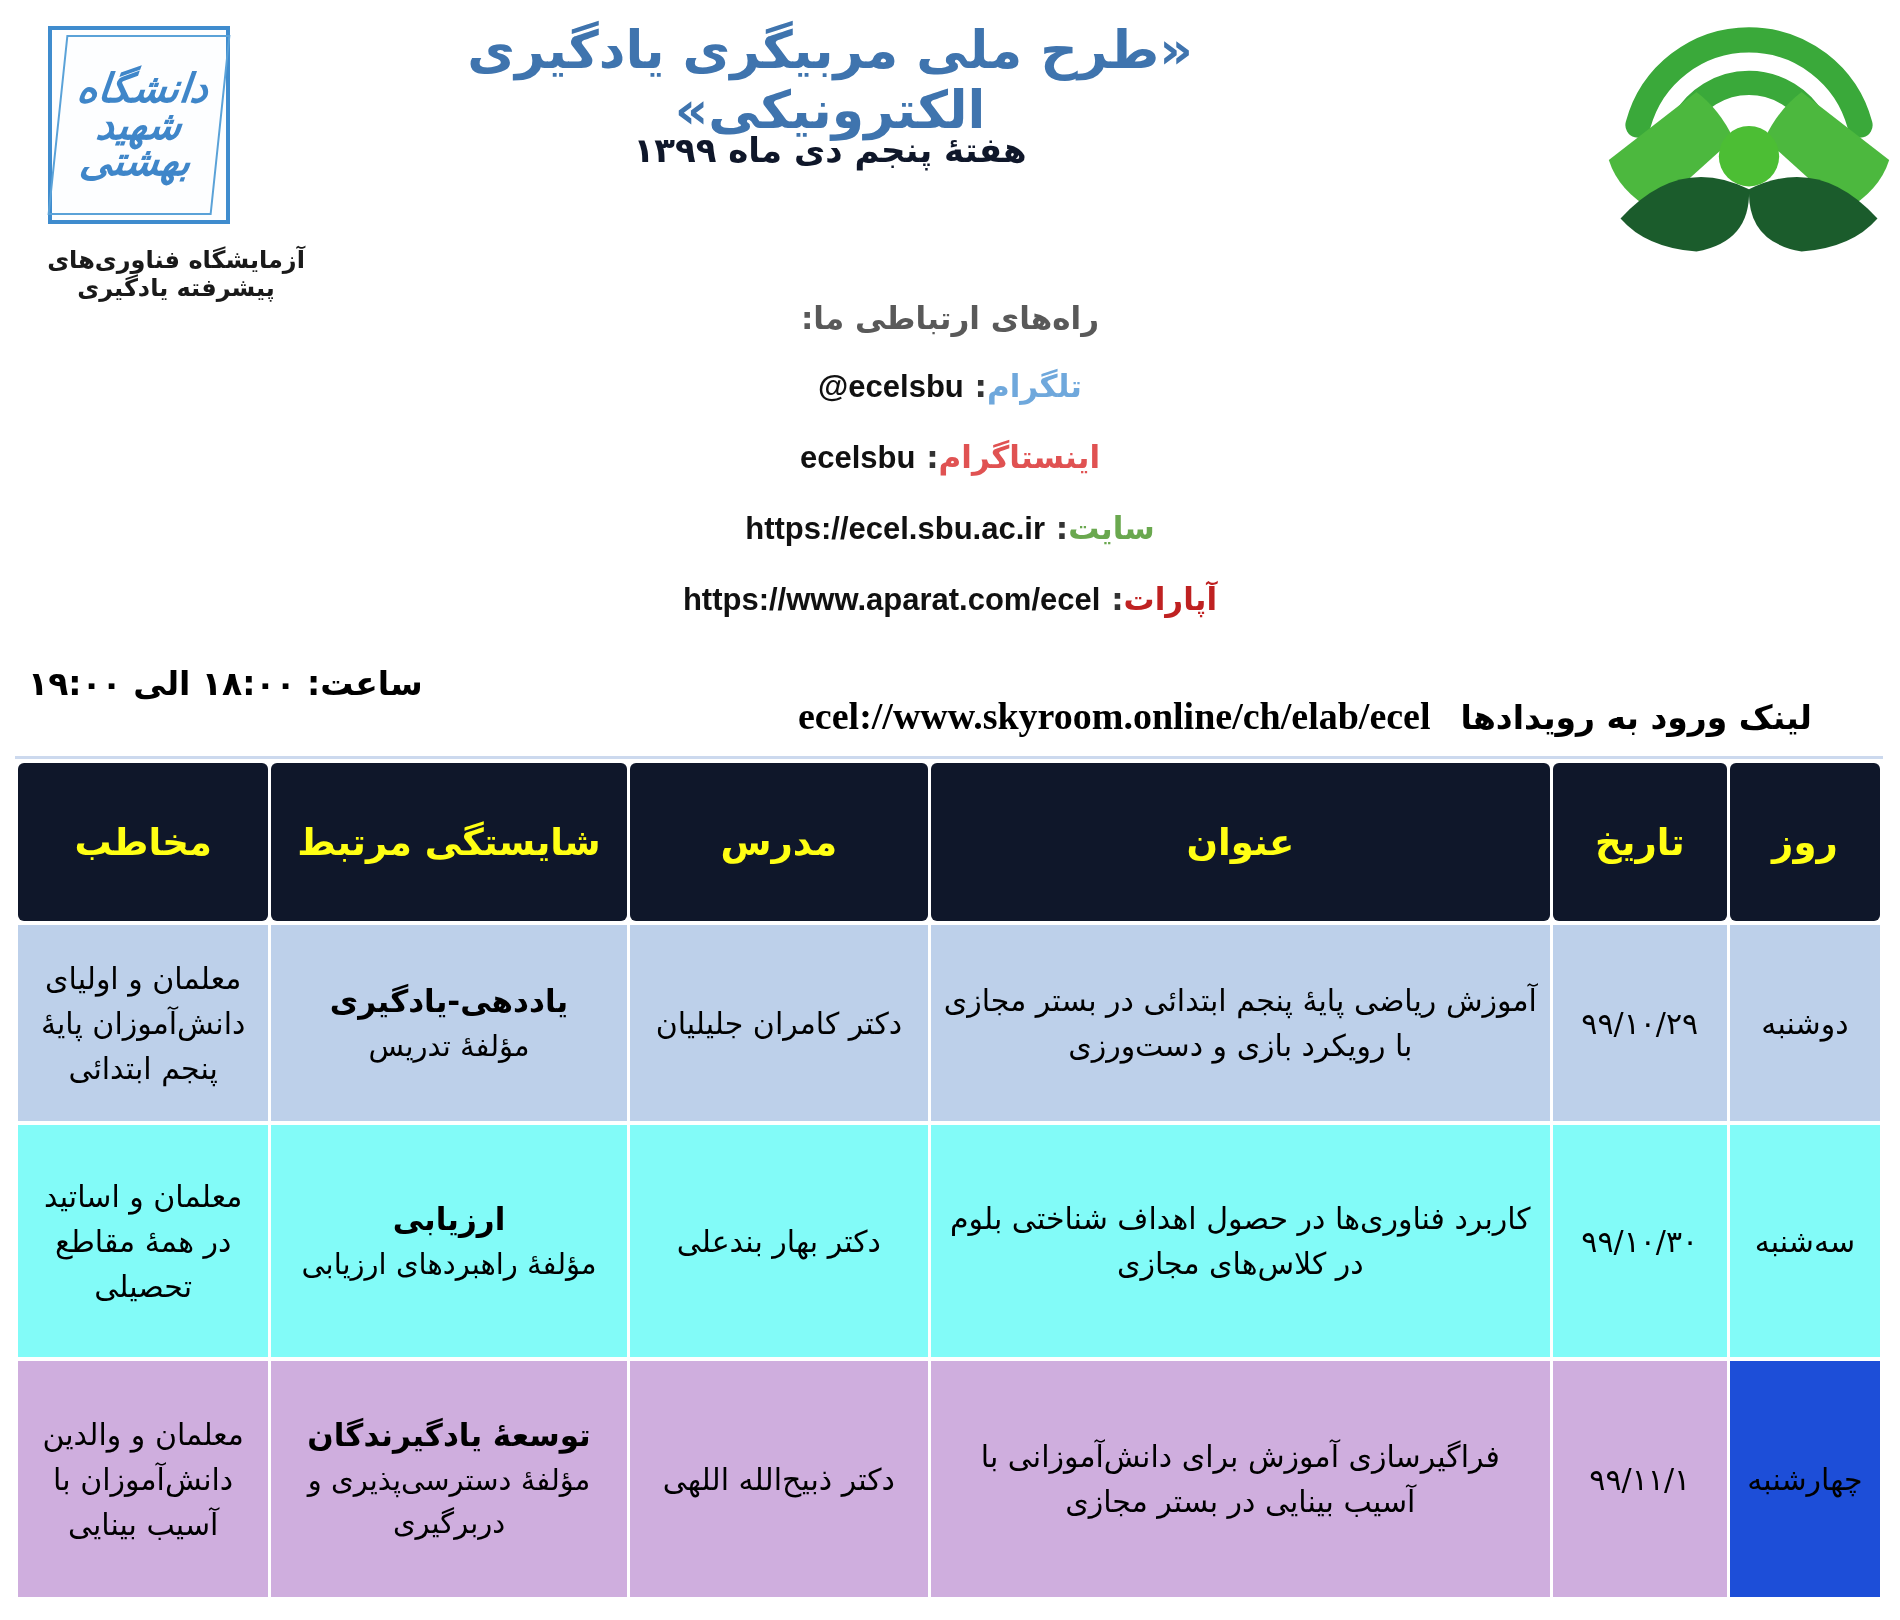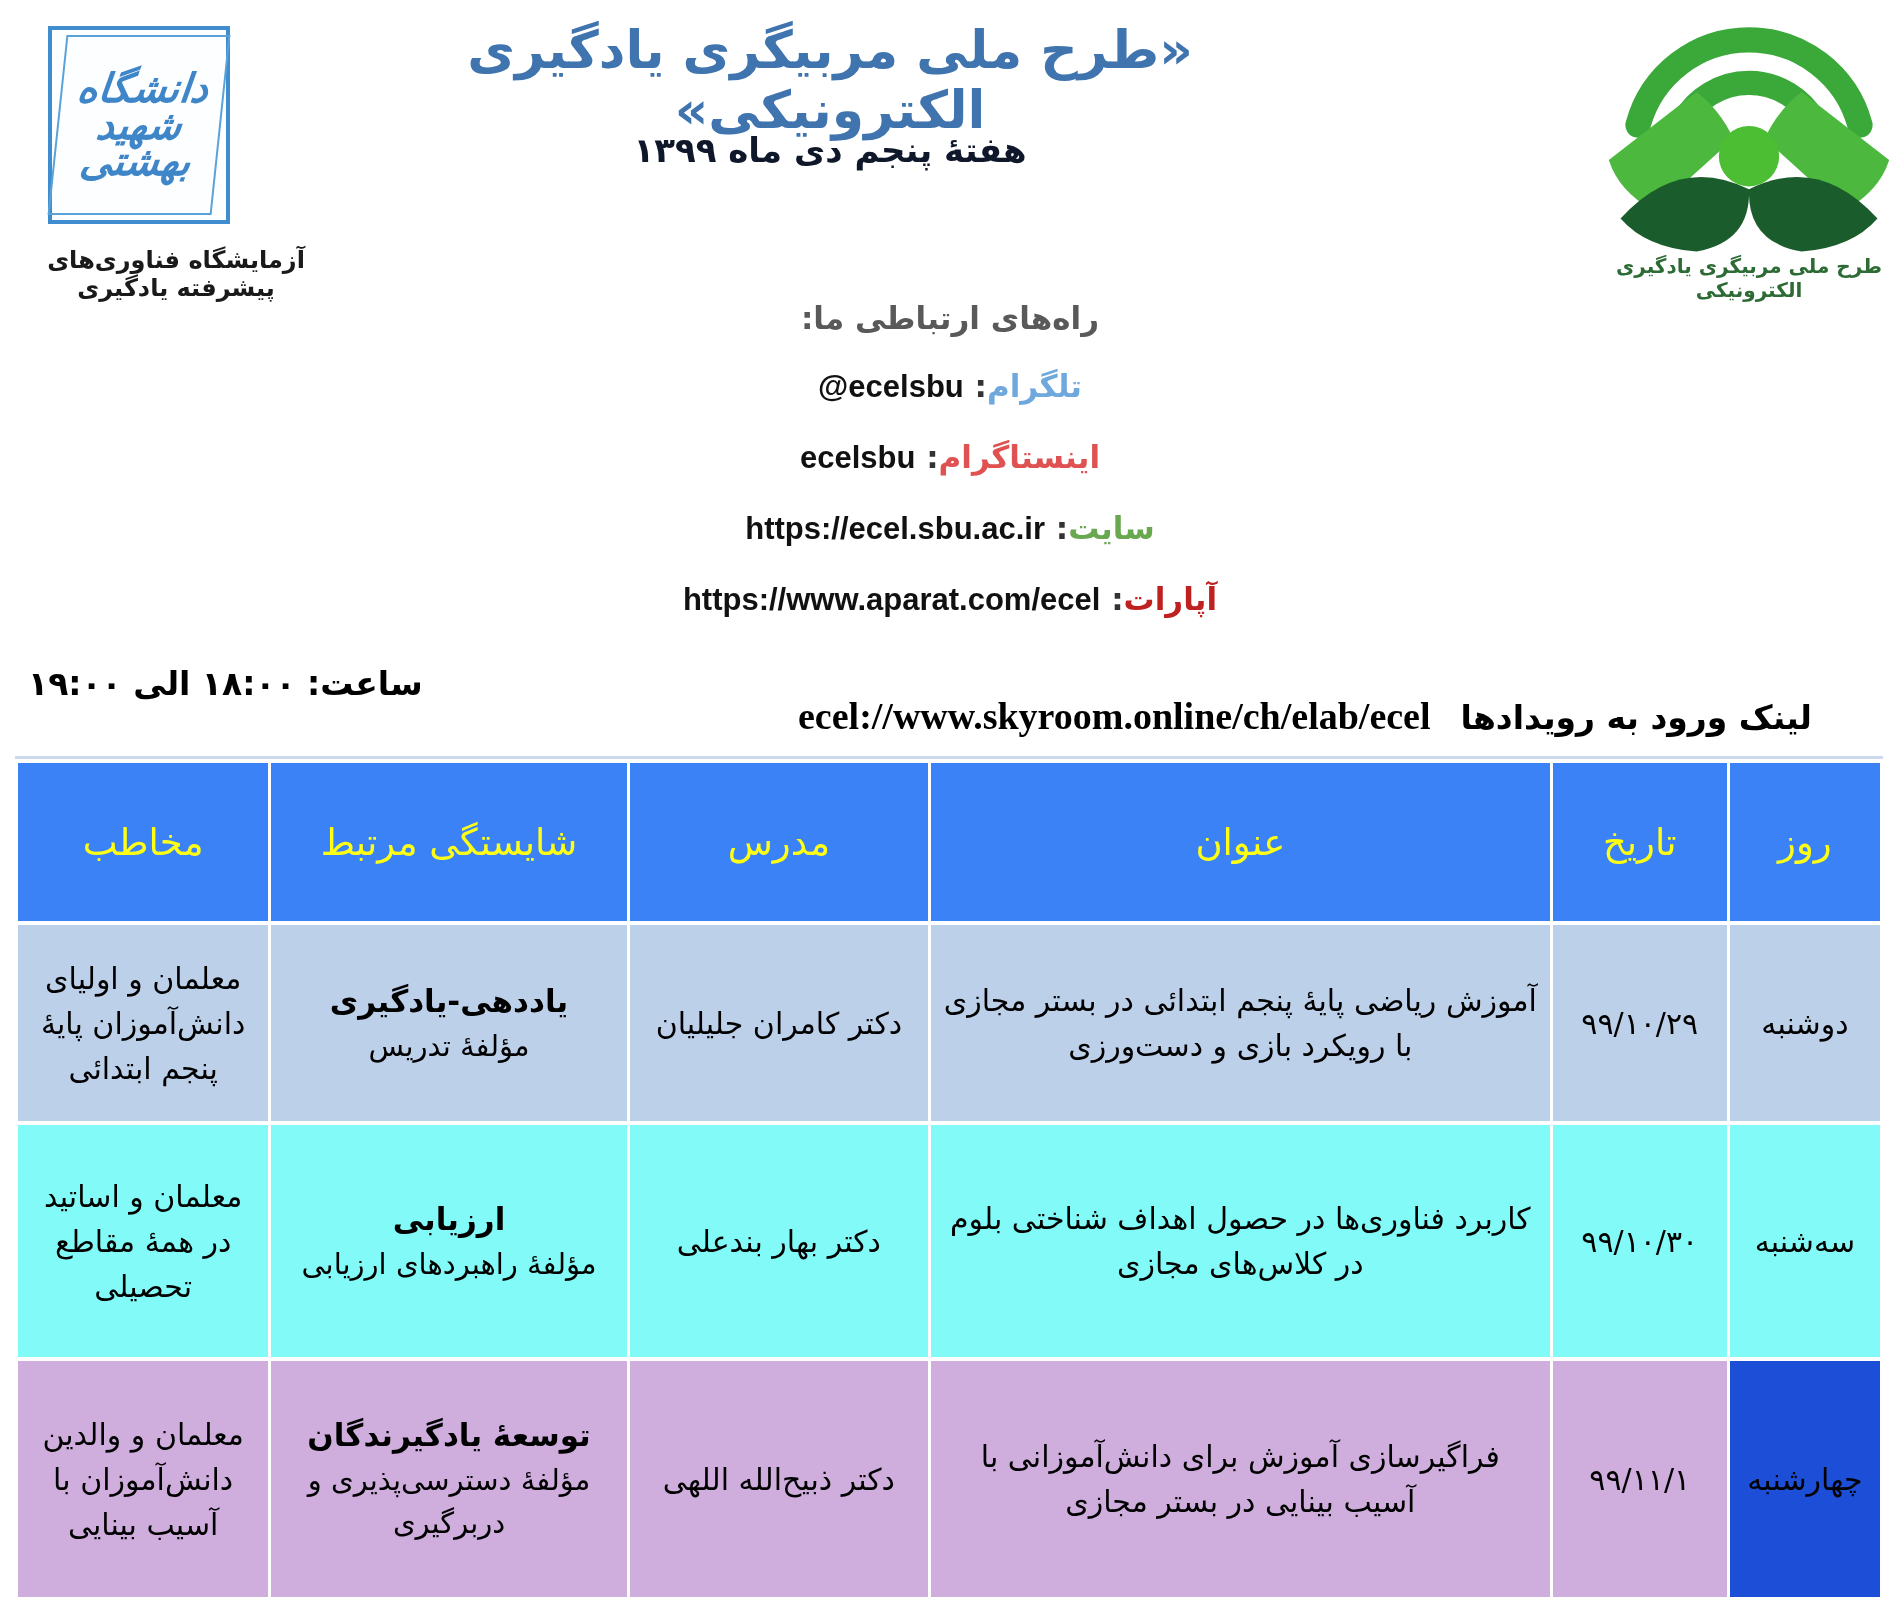--- a/index.html
+++ b/index.html
@@ -42,22 +42,22 @@
   .linkrow{position:absolute;left:600px;top:694px;width:1212px;direction:rtl;display:flex;
            align-items:baseline;gap:30px;justify-content:flex-start;}
   .linkrow .lbl{font-size:33px;font-weight:bold;color:#000;white-space:nowrap;}
   .linkrow .url{font-family:"Liberation Serif","DejaVu Serif",serif;font-size:38px;font-weight:bold;
                 color:#000;direction:ltr;unicode-bidi:isolate;white-space:nowrap;}
 
   
   .topline{position:absolute;left:15px;top:756px;width:1868px;height:3px;background:#ccd9ee;}
   table.sched{position:absolute;left:15px;top:759px;width:1868px;border-collapse:separate;
               border-spacing:3px 4px;direction:rtl;table-layout:fixed;}
-  table.sched th{background:#3b82f6;color:#ffff14;font-size:37px;font-weight:normal;
-                 vertical-align:middle;text-align:center;}
+  table.sched th{background:#0f172a;color:#ffff14;font-size:37px;font-weight:bold;
+                 vertical-align:middle;text-align:center;border-radius:6px;}
   table.sched thead tr{height:158px;}
   table.sched td{vertical-align:middle;text-align:center;color:#000;font-size:30px;
                  line-height:1.5;padding:4px 10px;box-sizing:border-box;}
   tr.r0{height:196px;} tr.r1{height:232px;} tr.r2{height:236px;}
   .comp-main{font-weight:bold;font-size:31px;}
   .comp-sub{font-size:29px;}
   .cell-title{font-size:30px;}
   .cell-day,.cell-date{font-size:30px;}
 </style>
 </head>
@@ -86,21 +86,20 @@
       <g>
         <path d="M6,162 L96,92 Q120,110 134,140 L52,214 Q16,194 6,162 Z" fill="#4cb83e"></path>
         <path d="M18,222 Q78,156 150,192 Q152,246 96,256 Q44,252 18,222 Z" fill="#1b5c2c"></path>
       </g>
       <g transform="translate(300,0) scale(-1,1)">
         <path d="M6,162 L96,92 Q120,110 134,140 L52,214 Q16,194 6,162 Z" fill="#4cb83e"></path>
         <path d="M18,222 Q78,156 150,192 Q152,246 96,256 Q44,252 18,222 Z" fill="#1b5c2c"></path>
       </g>
       <circle cx="150" cy="158" r="31" fill="#4cbe34"></circle>
     </svg>
-    <div class="cap">طرح ملی مربیگری یادگیری الکترونیکی</div>
   </div>
 
   <div class="contact">
     <div class="head">راه‌های ارتباطی ما:</div>
     <div class="c-line">
       <span class="c-label" style="color:#6fa8dc">تلگرام</span><span class="c-colon">: </span>
       <span class="c-value">@ecelsbu</span>
     </div>
     <div class="c-line">
       <span class="c-label" style="color:#e05252">اینستاگرام</span><span class="c-colon">: </span>

